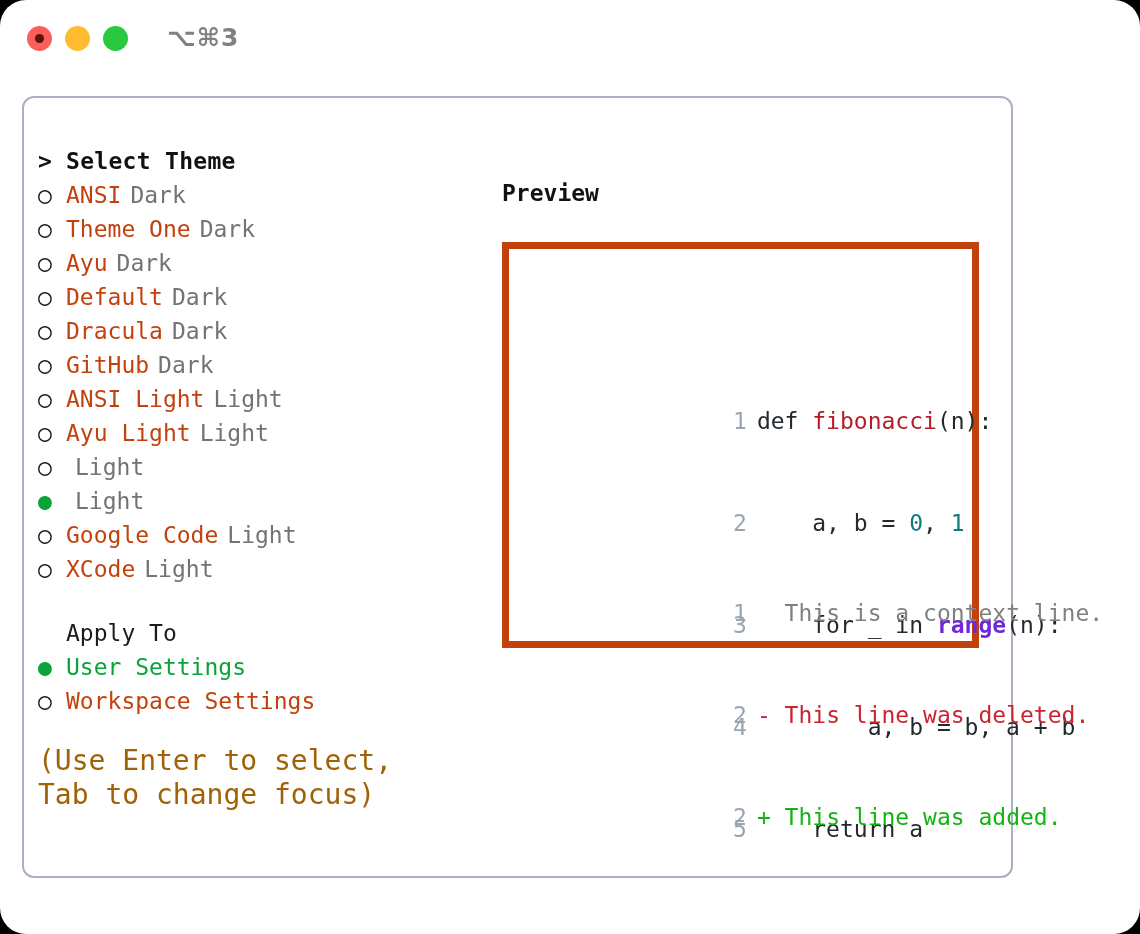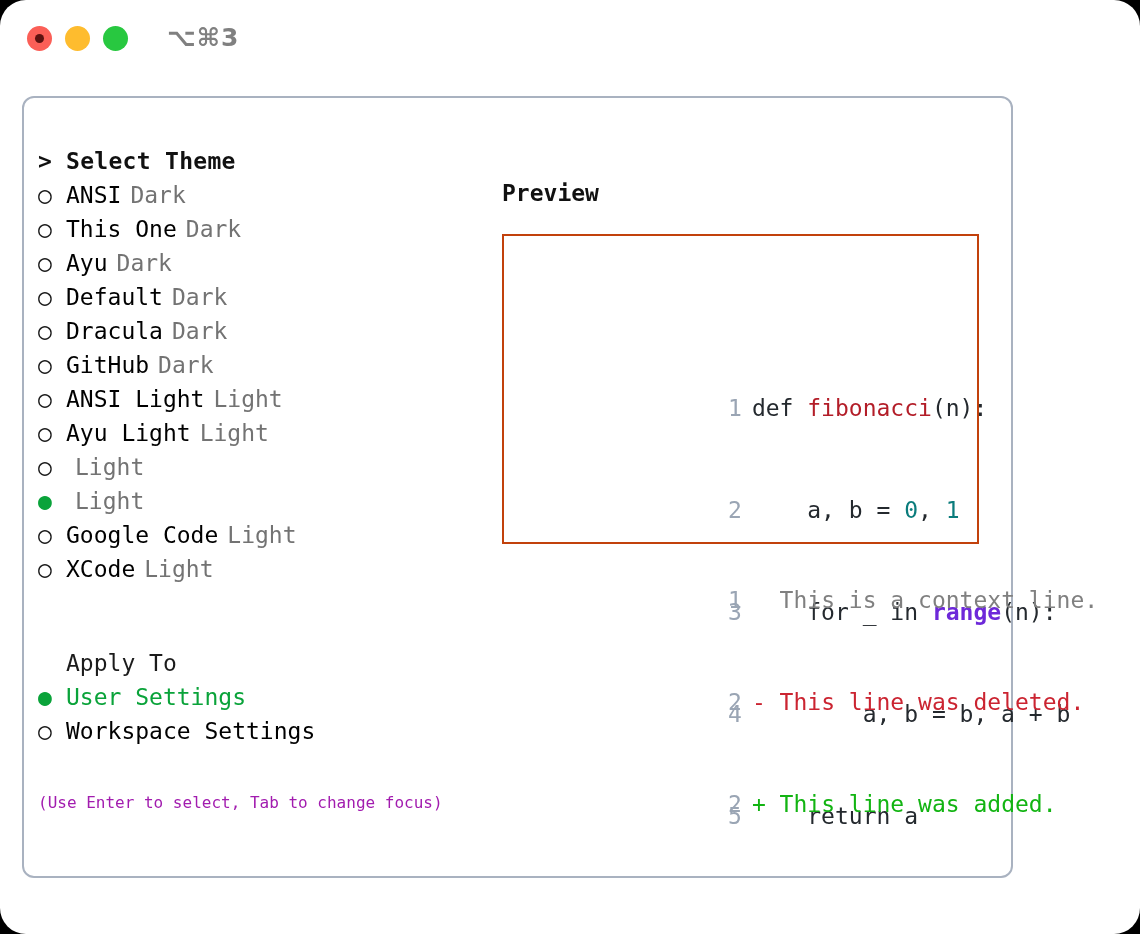--- a/index.html
+++ b/index.html
@@ -122,75 +122,73 @@
     color: #111111;
   }
 
   .title-row {
     font-weight: bold;
     color: #111111;
     letter-spacing: 0.3px;
   }
 
   .item-label {
-    color: #000000;
+    color: #c2410c;
   }
   .item-label.selected {
     color: #0aa33a;
   }
   .tag {
     color: #737373;
     padding-left: 9px;
   }
 
   .section-head {
     height: 34px;
     display: flex;
     align-items: flex-start;
     font-size: 23px;
     color: #1b1b1b;
     white-space: pre;
     line-height: 34px;
-    margin-top: 30px;
   }
 
   .spacer-lg { height: 30px; }
   .spacer-md { height: 26px; }
 
   .hint {
-    font-size: 16px;
-    color: #a21caf;
+    font-size: 28px;
+    color: #a16207;
     line-height: 34px;
     white-space: pre-wrap;
     width: 410px;
-    margin-top: 12px;
   }
 
   
   .right-col {
     position: absolute;
     left: 478px;
     top: 46px;
     width: 495px;
   }
 
   .preview-title {
     font-size: 23px;
     font-weight: bold;
     color: #111111;
     line-height: 34px;
     white-space: pre;
     margin-top: 32px;
   }
 
   .preview-box {
-    margin-top: 24px;
+    margin-top: 32px;
     width: 477px;
-    height: 310px;
-    border: 2px solid #c2410c;
+    height: 406px;
+    border: 7px solid #c2410c;
     box-sizing: border-box;
     background: #ffffff;
     position: relative;
   }
 
   .code {
     position: absolute;
     left: 18px;
     top: 53px;
     font-size: 23px;
@@ -252,21 +250,21 @@
         </div>
 
         <div class="row">
           <span class="marker">○</span>
           <span class="item-label">ANSI</span>
           <span class="tag">Dark</span>
         </div>
 
         <div class="row">
           <span class="marker">○</span>
-          <span class="item-label">This One</span>
+          <span class="item-label">Theme One</span>
           <span class="tag">Dark</span>
         </div>
 
         <div class="row">
           <span class="marker">○</span>
           <span class="item-label">Ayu</span>
           <span class="tag">Dark</span>
         </div>
 
         <div class="row">

